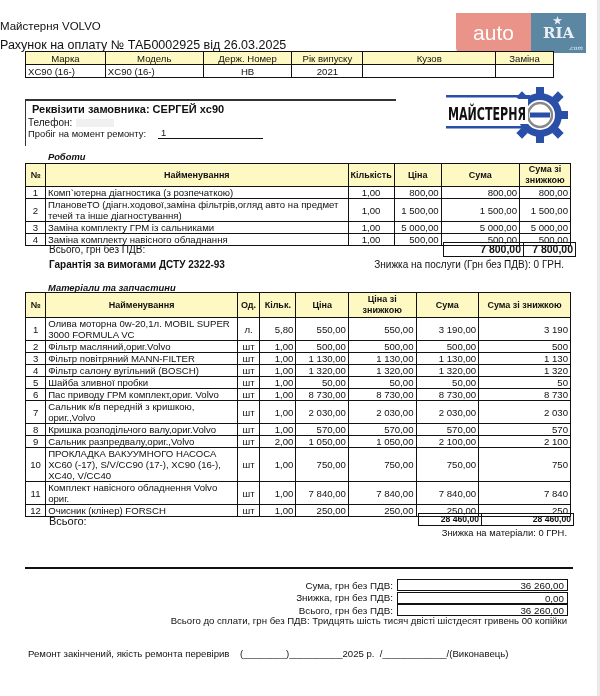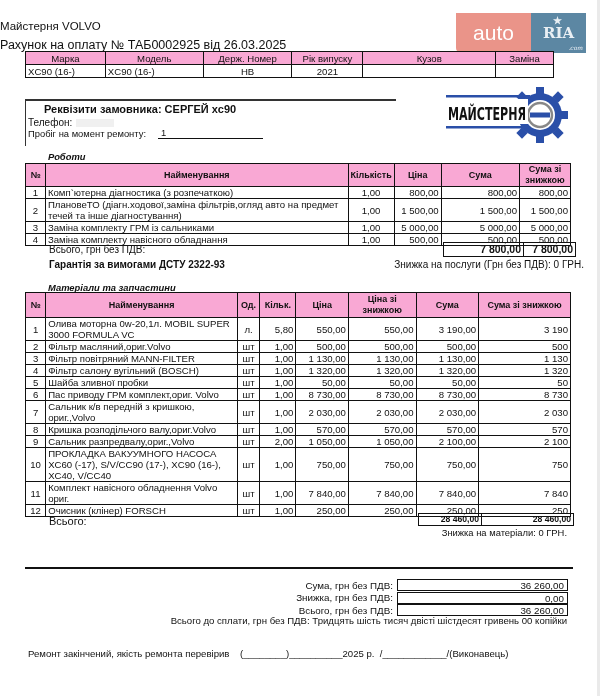--- a/index.html
+++ b/index.html
@@ -7,38 +7,38 @@
          font-family: "Liberation Sans", sans-serif; color: #111; }
   .page { position: absolute; left: 0; top: 0; width: 600px; height: 696px; background: #fff; }
   .edge-r { position: absolute; right: 0; top: 0; width: 3px; height: 696px; background: #eaeaea; }
 
   .title { position: absolute; left: 0; width: 572px; text-align: left; font-size: 11.5px; }
   .t1 { top: 20px; }
   .t2 { top: 38px; font-size: 12.5px; }
 
   table { border-collapse: collapse; position: absolute; font-size: 9.6px; }
   td, th { border: 1px solid #111; padding: 0 2px; line-height: 11px; }
-  th { background: #f9a8d4; font-weight: normal; }
+  th { background: #fef9c3; font-weight: normal; }
 
   .veh { left: 25px; top: 51px; width: 529px; }
   .veh th { height: 12px; text-align: center; }
   .veh td { height: 12px; margin-top: 7px; }
 
   .watermark { position: absolute; top: 13px; left: 456px; width: 130px; height: 42px; display: flex; }
   .wm-auto { width: 75px; height: 40px; background: #e98b7f; color: #fff; font-size: 21px;
              display:flex; align-items:center; justify-content:center; border-radius: 0 0 0 5px; opacity:.92; }
   .wm-ria { width: 55px; height: 40px; background: #4f7d9c; color:#e8eef3; font-family:"DejaVu Serif", serif;
             font-size: 15px; font-weight: bold; display:flex; align-items:center; justify-content:center;
             position: relative; opacity:.92; }
   .wm-ria .com { position:absolute; right:3px; bottom:2px; font-size:6px; font-weight:normal; font-style:italic; }
   .wm-ria .star { position:absolute; top:2px; left:22px; font-size:10px; }
 
   .cust-line { position: absolute; left: 25px; top: 99px; width: 371px; height: 2px; background: #333; }
   .cust-vline { position: absolute; left: 25px; top: 100px; width: 1px; height: 46px; background: #333; }
-  .cust-name { position: absolute; left: 44px; top: 103px; font-size: 11px; font-weight: bold; }
+  .cust-name { position: absolute; left: 32px; top: 103px; font-size: 11px; font-weight: bold; }
   .cust-phone { position: absolute; left: 28px; top: 117px; font-size: 10px; }
   .cust-phone .blur { display:inline-block; width: 38px; height: 8px; background:#f0f0f0; vertical-align: middle; margin-left: 4px; }
   .cust-mil { position: absolute; left: 28px; top: 128px; font-size: 9.4px; }
   .mil-val { position: absolute; left: 158px; top: 127px; width: 102px; border-bottom: 1px solid #111; font-size: 9.4px; padding-left: 3px; }
 
   .logo { position: absolute; left: 444px; top: 83px; width: 125px; height: 68px; }
 
   .sec { position: absolute; left: 48px; font-size: 9.4px; font-weight: bold; font-style: italic; }
   .sec1 { top: 151px; }
   .sec2 { top: 282px; }
@@ -46,21 +46,21 @@
   .works { left: 25px; top: 163px; width: 546px; }
   .works th { height: 22px; text-align: center; font-weight: bold; font-size: 9px; }
   .works td { height: 11px; }
   .works td.tall { height: 22px; }
   .c { text-align: center; border-radius: 6px; }
   .r { text-align: right; }
 
   .w-total-lbl { position: absolute; left: 49px; top: 244px; font-size: 10px; }
   .w-total-box { position: absolute; left: 443px; top: 242px; border-collapse: collapse; font-size: 10.5px; font-weight: bold; }
   .w-warranty { position: absolute; left: 49px; top: 259px; font-size: 10px; font-weight: bold; }
-  .w-disc { position: absolute; right: 16px; top: 259px; font-size: 10px; }
+  .w-disc { position: absolute; right: 36px; top: 259px; font-size: 10px; }
 
   .mats { left: 25px; top: 292px; width: 546px; }
   .mats th { height: 24px; text-align: center; font-weight: bold; font-size: 9px; }
   .mats td { height: 11px; }
   .mats td.tall2 { height: 22px; }
   .mats td.tall3 { height: 33px; }
 
   .m-total-lbl { position: absolute; left: 49px; top: 515px; font-size: 11px; }
   .m-total-box { position: absolute; left: 418px; top: 513px; border-collapse: collapse; font-size: 8.6px; font-weight: bold; }
   .m-disc { position: absolute; right: 33px; top: 527px; font-size: 9.4px; }

